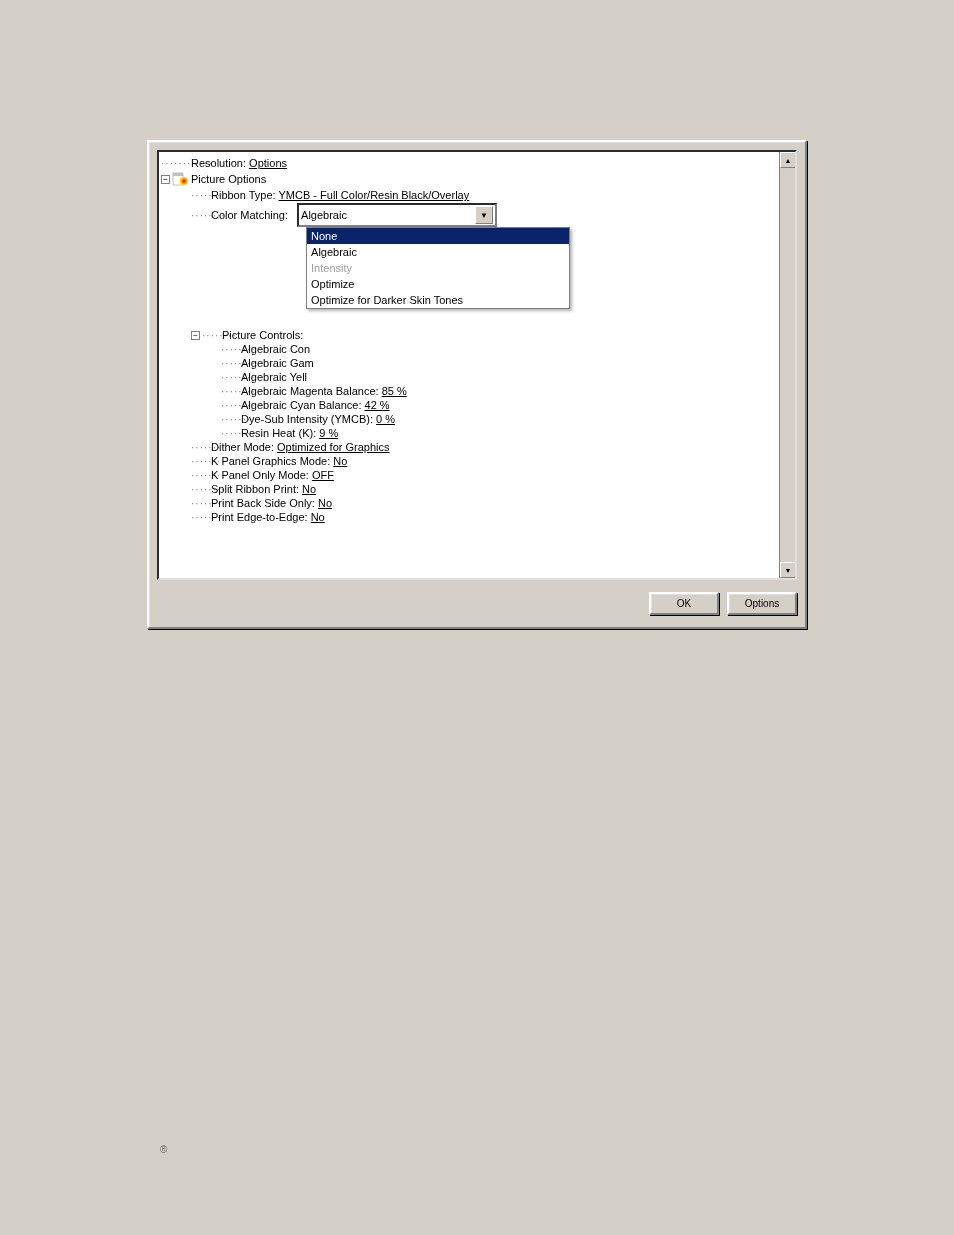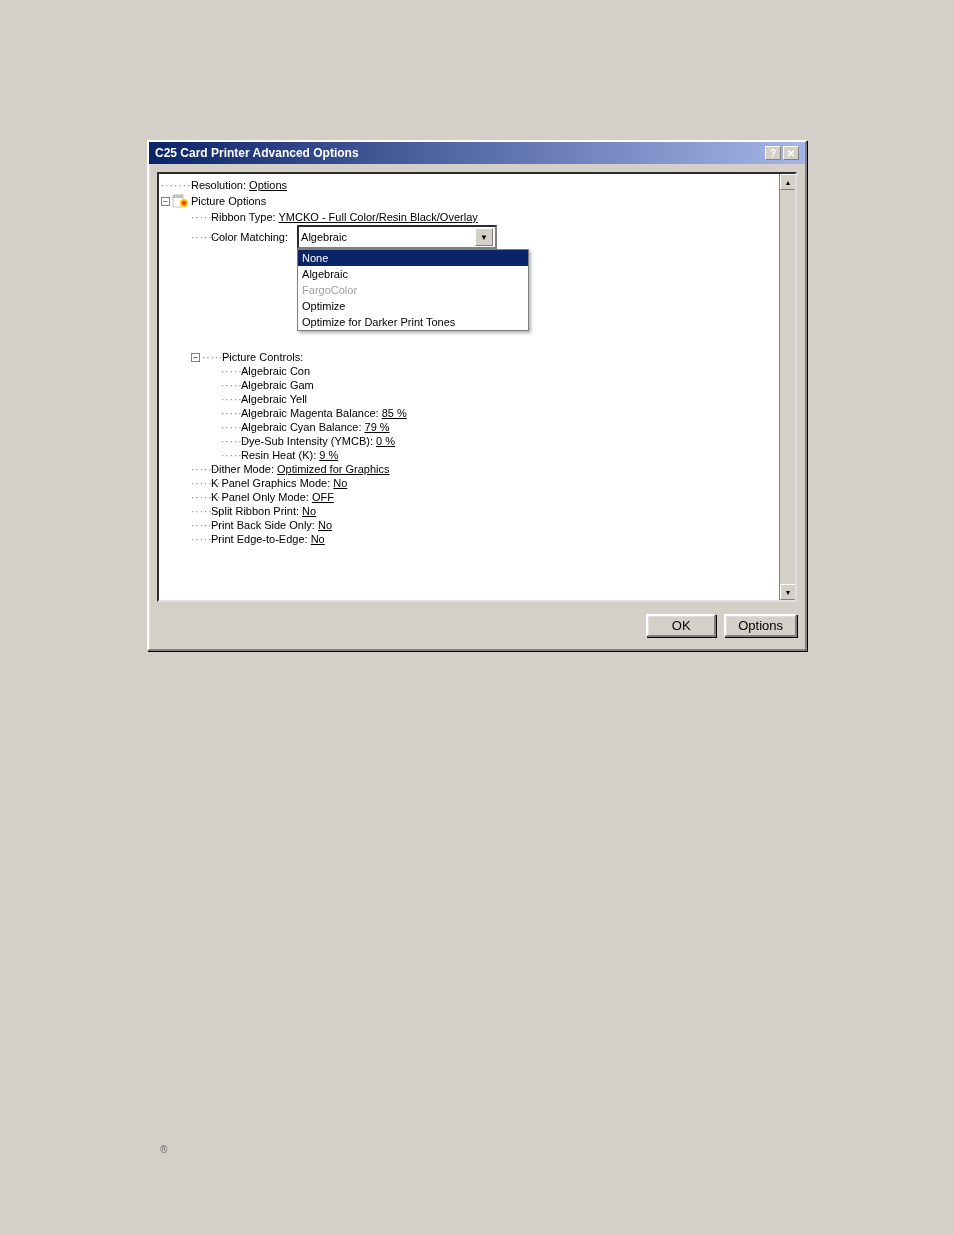--- a/index.html
+++ b/index.html
@@ -178,22 +178,22 @@
       display: flex;
       align-items: center;
       justify-content: center;
       font-size: 8px;
       pointer-events: none;
     }
 
     .dropdown-list {
       position: absolute;
       top: 100%;
-      left: 0;
-      width: 232px;
+      left: 9px;
+      width: 264px;
       background: white;
       border: 1px solid #808080;
       z-index: 100;
       box-shadow: 2px 2px 3px rgba(0,0,0,0.3);
     }
 
     .dropdown-option {
       padding: 2px 4px;
       font-size: 11px;
       cursor: pointer;
@@ -216,21 +216,21 @@
     }
 
     .win-btn {
       min-width: 70px;
       height: 23px;
       background: #d4d0c8;
       border: 2px solid #ffffff;
       border-right-color: #808080;
       border-bottom-color: #808080;
       box-shadow: inset 1px 1px 0 #dfdfdf, 1px 1px 0 #000;
-      font-size: 13px;
+      font-size: 10px;
       font-family: 'Tahoma', 'Arial', sans-serif;
       cursor: pointer;
       padding: 2px 12px;
     }
 
     .dots {
       color: #808080;
       letter-spacing: 1px;
       font-size: 10px;
     }
@@ -246,27 +246,20 @@
       left: 160px;
       font-size: 10px;
       color: #666;
     }
   </style>
 </head>
 <body>
 
 <div class="dialog">
 
-  <div class="title-bar">
-    <span>C25 Card Printer Advanced Options</span>
-    <div class="title-bar-buttons">
-      <div class="title-btn">?</div>
-      <div class="title-btn">✕</div>
-    </div>
-  </div>
 
   <div class="dialog-body">
 
     <div class="tree-panel">
       <div class="tree-content">
 
         <div class="tree-item">
           <span style="display:inline-block;width:30px;" class="dots">············</span>
           <span class="tree-label">
             Resolution: <span class="underline">Options</span>
@@ -284,39 +277,39 @@
               <circle cx="12" cy="10" r="2.5" fill="#ff6600"></circle>
               <circle cx="12" cy="10" r="1" fill="#ff0000"></circle>
             </svg>
           </span>
           <span class="tree-label">Picture Options</span>
         </div>
 
         <div class="tree-item" style="padding-left:30px;">
           <span class="dots" style="display:inline-block;width:20px;">········</span>
           <span class="tree-label">
-            Ribbon Type: <span class="underline">YMCKO - Full Color/Resin Black/Overlay</span>
+            Ribbon Type: <span class="underline">YMCB - Full Color/Resin Black/Overlay</span>
           </span>
         </div>
 
         <div class="tree-item color-matching-row" style="padding-left:30px;position:relative;">
           <span class="dots" style="display:inline-block;width:20px;">········</span>
           <span class="tree-label" style="margin-right:9px;">Color Matching:</span>
           <div class="dropdown-wrapper" style="position:relative;">
             <div style="display:flex;align-items:center;background:white;border:2px inset #808080;width:200px;padding:1px 2px;">
               <span style="flex:1;font-size:11px;">Algebraic</span>
               <div class="dropdown-arrow" style="position:relative;width:18px;height:18px;background:#d4d0c8;border:1px solid #fff;border-right-color:#808080;border-bottom-color:#808080;display:flex;align-items:center;justify-content:center;flex-shrink:0;">▼</div>
             </div>
 
             <div class="dropdown-list">
               <div class="dropdown-option selected">None</div>
               <div class="dropdown-option">Algebraic</div>
-              <div class="dropdown-option disabled">FargoColor</div>
+              <div class="dropdown-option disabled">Intensity</div>
               <div class="dropdown-option">Optimize</div>
-              <div class="dropdown-option">Optimize for Darker Print Tones</div>
+              <div class="dropdown-option">Optimize for Darker Skin Tones</div>
             </div>
           </div>
         </div>
 
         <div class="tree-item picture-controls-row" style="padding-left:30px;margin-top:100px;">
           <div class="expand-btn">−</div>
           <span class="dots" style="display:inline-block;width:20px;">········</span>
           <span class="tree-label">Picture Controls:</span>
         </div>
 
@@ -338,21 +331,21 @@
         <div class="tree-item" style="padding-left:60px;">
           <span class="dots" style="display:inline-block;width:20px;">········</span>
           <span class="tree-label">
             Algebraic Magenta Balance: <span class="underline">85 %</span>
           </span>
         </div>
 
         <div class="tree-item" style="padding-left:60px;">
           <span class="dots" style="display:inline-block;width:20px;">········</span>
           <span class="tree-label">
-            Algebraic Cyan Balance: <span class="underline">79 %</span>
+            Algebraic Cyan Balance: <span class="underline">42 %</span>
           </span>
         </div>
 
         <div class="tree-item" style="padding-left:60px;">
           <span class="dots" style="display:inline-block;width:20px;">········</span>
           <span class="tree-label">
             Dye-Sub Intensity (YMCB): <span class="underline">0 %</span>
           </span>
         </div>
 

